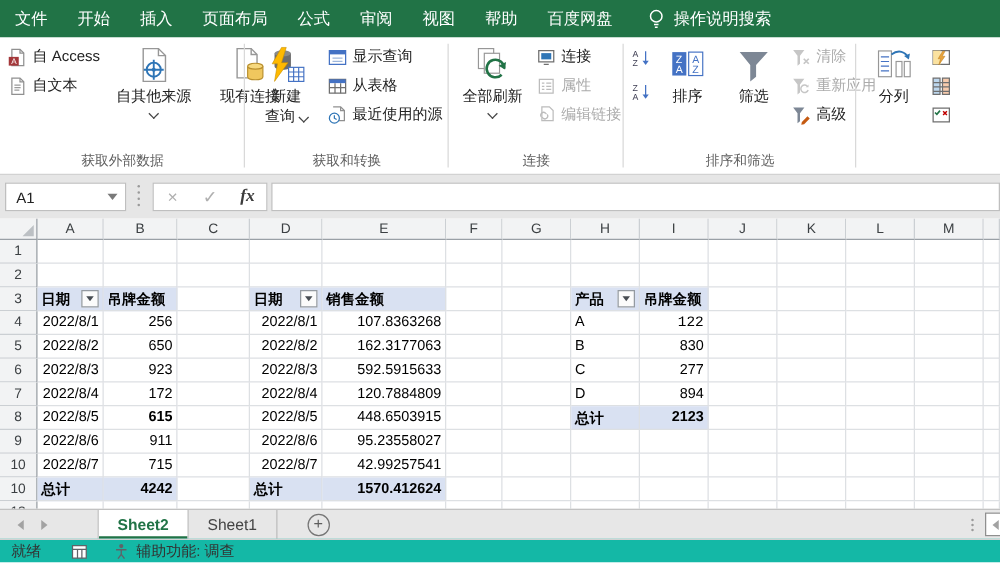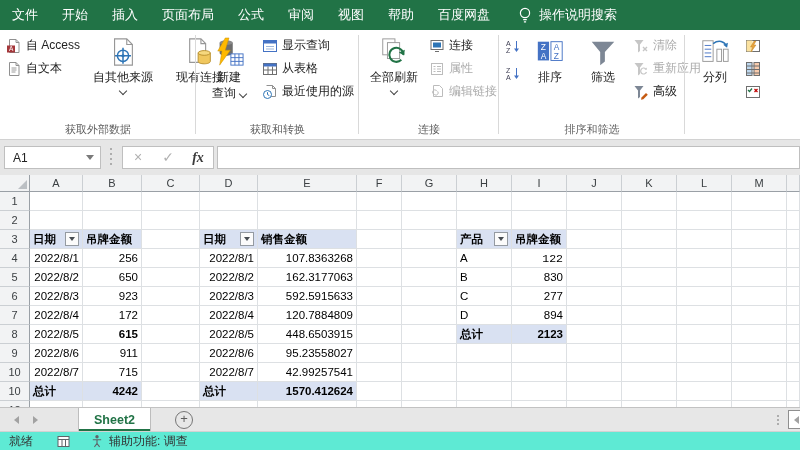--- a/index.html
+++ b/index.html
@@ -65,21 +65,21 @@
   .stabs{display:flex;align-items:stretch;}
   .stab{padding:0 15px;display:flex;align-items:center;color:#444;border-right:1px solid #bdbdbd;cursor:pointer;}
   .stab:first-child{border-left:1px solid #bdbdbd;}
   .stab.active{background:#fff;color:#217346;font-weight:700;box-shadow:inset 0 -2px 0 #217346;}
   .addsheet{width:16px;height:16px;border:1px solid #767676;border-radius:50%;color:#5d5d5d;font-size:13px;line-height:14px;text-align:center;margin:auto 0 auto 24px;cursor:pointer;flex:none;}
   .tab-right{margin-left:auto;display:flex;align-items:center;gap:9px;}
   .hdots{width:2px;height:2px;border-radius:50%;background:#9a9a9a;box-shadow:0 -4px 0 #9a9a9a,0 4px 0 #9a9a9a;}
   .hscroll{width:17px;height:19px;background:#fff;border:1px solid #8f8f8f;box-sizing:border-box;display:flex;align-items:center;justify-content:center;margin-right:-5px;}
 
   
-  .statusbar{position:absolute;top:431px;left:0;width:800px;height:19px;background:#5eead4;border-top:1px solid #d2d2d2;box-sizing:border-box;display:flex;align-items:center;font-size:12px;color:#333;}
+  .statusbar{position:absolute;top:431px;left:0;width:800px;height:19px;background:#14b8a6;border-top:1px solid #d2d2d2;box-sizing:border-box;display:flex;align-items:center;font-size:12px;color:#333;}
   .sb-ready{padding:0 0 0 9px;}
   .sb-ico{margin-left:24px;display:flex;align-items:center;}
   .sb-acc{margin-left:20px;display:flex;align-items:center;gap:5px;}
 </style>
 </head>
 <body>
 
 <div class="app">
 
   <div class="titlebar">
@@ -703,20 +703,21 @@
       </div>
     </div>
 
   <div class="tabbar">
     <div class="tnav">
       <i class="arr-l"></i>
       <i class="arr-r"></i>
     </div>
     <div class="stabs">
         <div class="stab active">Sheet2</div>
+        <div class="stab">Sheet1</div>
       </div>
     <div class="addsheet">+</div>
     <div class="tab-right">
       <div class="hdots"></div>
       <div class="hscroll">
           <i class="arr-l"></i>
         </div>
     </div>
   </div>
 

